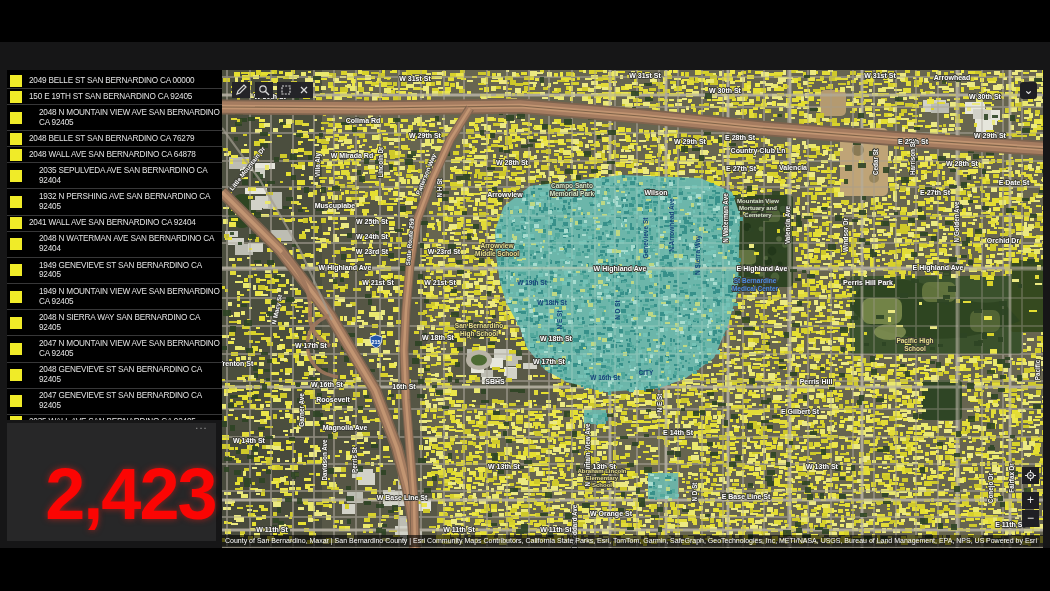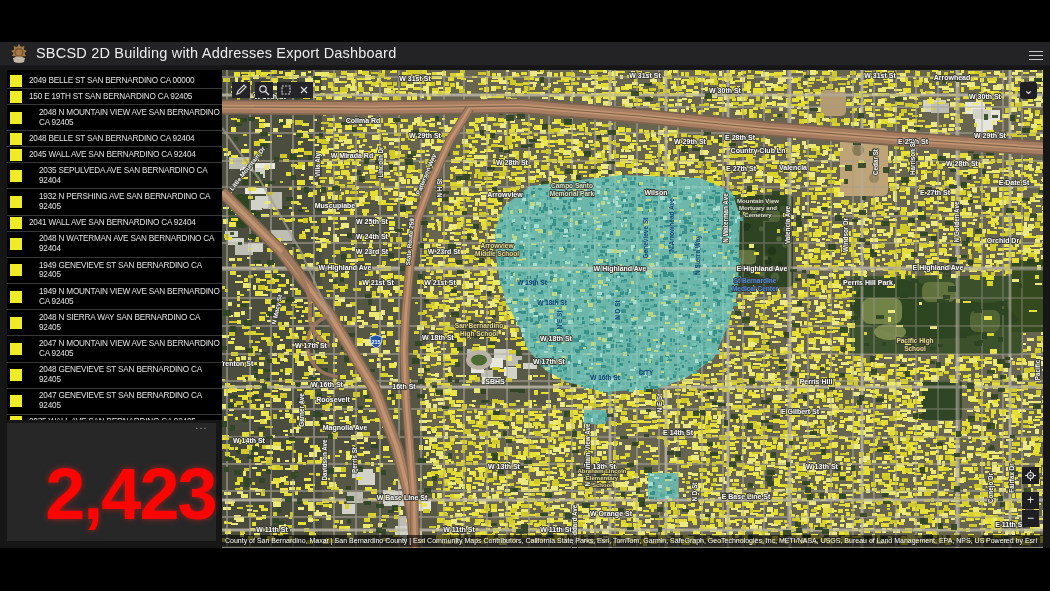--- a/index.html
+++ b/index.html
@@ -27,65 +27,46 @@
   .mbtn{position:absolute;width:17px;height:17px;background:#1f1f23;color:#e8e8e8;text-align:center;font-size:12px;line-height:17px;}
 </style>
 </head>
 <body>
 
 <div style="position:absolute;left:0;top:0;width:1050px;height:42px;background:#000;"></div>
 
 <div style="position:absolute;left:0;top:548px;width:1050px;height:43px;background:#000;"></div>
 <div class="stage">
 
-  <div class="hdr">
-
-    <svg width="20" height="20" viewBox="0 0 20 20" style="position:absolute;left:9px;top:2px;">
-      <g>
-        <path d="M10 0l2 3 3.4-1-.6 3.5 3.2 1.5-2.6 2 1.6 3-3.5.3-1 3.4-2.5-2.4-2.5 2.4-1-3.4-3.5-.3 1.6-3-2.6-2L5.2 5.5 4.6 2 8 3z" fill="#a07b44"></path>
-        <circle cx="10" cy="8.6" r="4.6" fill="#7c5730"></circle>
-        <circle cx="10" cy="8.6" r="3" fill="#a97a48"></circle>
-        <path d="M4 14q6 -3 12 0l-1 4q-5 2 -10 0z" fill="#c0b7a6"></path>
-      </g>
-    </svg>
-
-    <div class="title">SBCSD 2D Building with Addresses Export Dashboard</div>
-
-    <div class="burger">
-        <div></div>
-        <div></div>
-        <div></div>
-      </div>
-  </div>
 
   <div class="listpanel">
 
 <div class="li h1">
         <span class="sq"></span>
         <div class="lt">2049 BELLE ST SAN BERNARDINO CA 00000</div>
       </div>
 
 <div class="li h1">
         <span class="sq"></span>
         <div class="lt">150 E 19TH ST SAN BERNARDINO CA 92405</div>
       </div>
 
 <div class="li h2">
         <span class="sq"></span>
         <div class="lt">2048 N MOUNTAIN VIEW AVE SAN BERNARDINO<br>CA 92405</div>
       </div>
 
 <div class="li h1">
         <span class="sq"></span>
-        <div class="lt">2048 BELLE ST SAN BERNARDINO CA 92404</div>
-      </div>
-
-<div class="li h1">
-        <span class="sq"></span>
-        <div class="lt">2045 WALL AVE SAN BERNARDINO CA 92404</div>
+        <div class="lt">2048 BELLE ST SAN BERNARDINO CA 76279</div>
+      </div>
+
+<div class="li h1">
+        <span class="sq"></span>
+        <div class="lt">2048 WALL AVE SAN BERNARDINO CA 64878</div>
       </div>
 
 <div class="li h2">
         <span class="sq"></span>
         <div class="lt">2035 SEPULVEDA AVE SAN BERNARDINO CA<br>92404</div>
       </div>
 
 <div class="li h2">
         <span class="sq"></span>
         <div class="lt">1932 N PERSHING AVE SAN BERNARDINO CA<br>92405</div>

